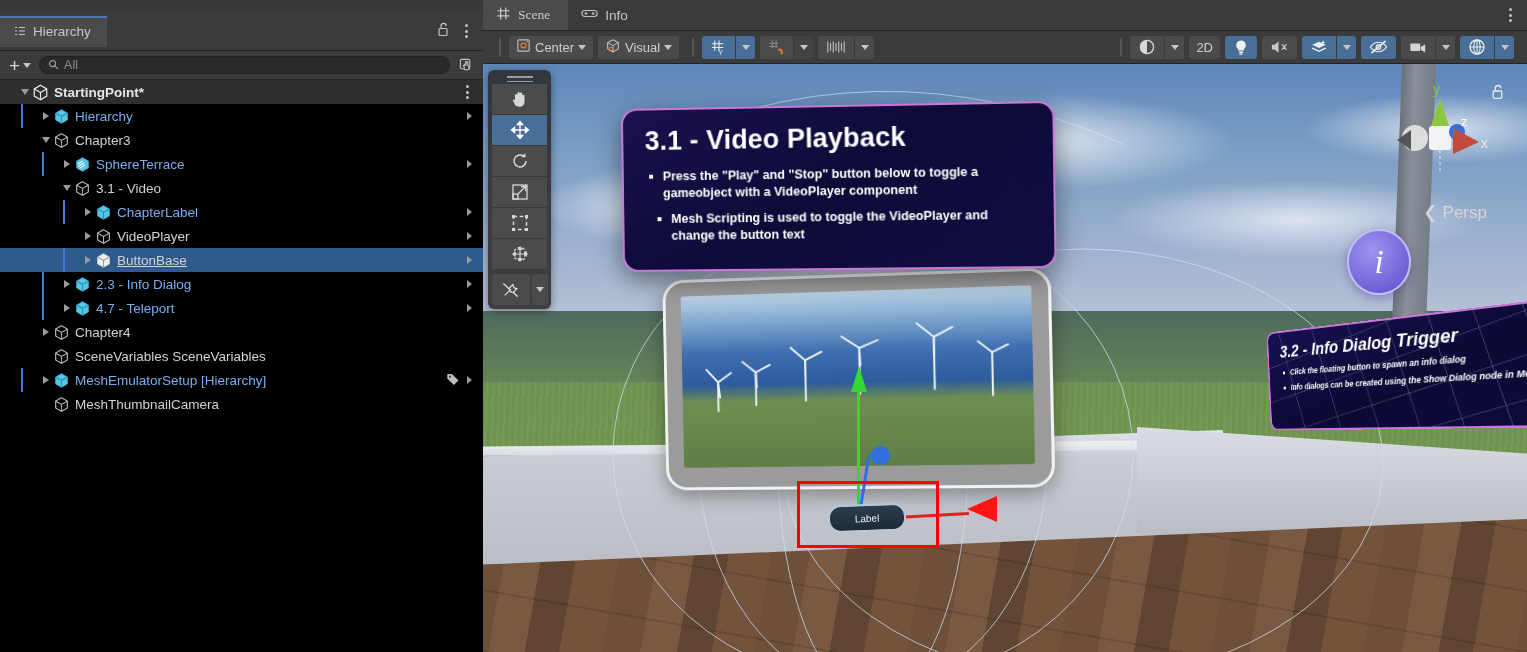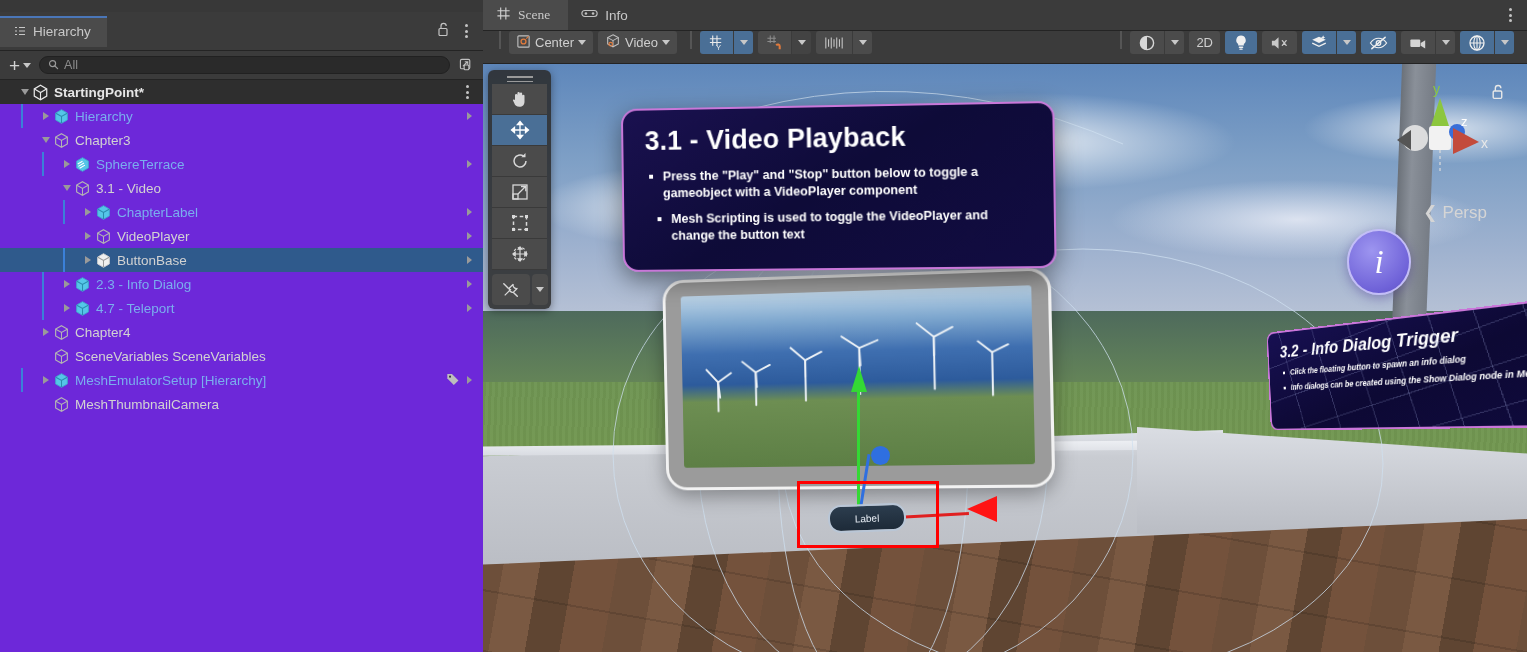--- a/index.html
+++ b/index.html
@@ -49,27 +49,27 @@
     border-radius: 9px; display: flex; align-items: center; padding: 0 8px; gap: 5px;
   }
   .search-wrap svg { flex: 0 0 auto; }
   .search-input {
     flex: 1; background: transparent; border: none; outline: none;
     color: #b8b8b8; font-size: 12.5px; font-family: "Liberation Sans", sans-serif;
   }
   .search-input::placeholder { color: #8c8c8c; }
   .link-btn { width: 20px; height: 18px; display: flex; align-items: center; justify-content: center; cursor: pointer; }
 
-  #tree { flex: 1; background: #6d28d9; overflow: hidden; position: relative; }
+  #tree { flex: 1; background: #000000; overflow: hidden; position: relative; }
   .row {
     position: relative; height: 24px; display: flex; align-items: center;
     font-size: 13.5px; color: #d2d2d2; white-space: nowrap; cursor: default;
   }
   .row.root { background: #2e2e2e; }
-  .row.selected { background: #2f5a8c; }
+  .row.selected { background: #2f5a8c; text-decoration: underline; }
   .row .guide {
     position: absolute; top: 0; bottom: 0; width: 2px; background: #3b80d8;
   }
   .twisty {
     width: 13px; height: 24px; display: flex; align-items: center; justify-content: center;
     flex: 0 0 13px; cursor: pointer;
   }
   .tri-r { width: 0; height: 0; border-top: 4.5px solid transparent; border-bottom: 4.5px solid transparent; border-left: 6px solid #9a9a9a; }
   .tri-d { width: 0; height: 0; border-left: 4.5px solid transparent; border-right: 4.5px solid transparent; border-top: 6px solid #9a9a9a; }
   .obj-icon { width: 19px; height: 19px; flex: 0 0 19px; display: flex; align-items: center; justify-content: center; margin-right: 4px; }
@@ -89,21 +89,21 @@
     border-bottom: 1px solid #242424; position: relative;
   }
   .s-tab {
     display: flex; align-items: center; gap: 7px; padding: 0 18px 0 13px;
     color: #c8c8c8; font-size: 13.5px;
   }
   .s-tab.active { background: #4b4b4b; font-family: Liberation Serif, serif; }
   .s-tab.active::before { content: ""; position: absolute; top: 0; height: 2px; background: #4a76b8; }
 
   .s-toolbar {
-    height: 33px; background: #3b3b3b; display: flex; align-items: flex-start;
+    height: 33px; background: #3b3b3b; display: flex; align-items: center;
     gap: 0; padding: 0 8px; border-bottom: 1px solid #242424;
   }
   .tb-sep { width: 2px; height: 18px; margin: 0 8px; border-left: 1px solid #555; border-right: 1px solid #555; }
   .tb-btn {
     height: 23px; background: #4b4b4b; border-radius: 3px; display: flex;
     align-items: center; gap: 4px; padding: 0 7px; color: #cfcfcf;
     font-size: 13px; cursor: pointer; margin-right: 5px;
   }
   .tb-btn.on { background: #4a6f96; }
   .tb-btn.icononly { padding: 0 8px; }
@@ -645,21 +645,21 @@
       </div>
 
       <div class="tb-btn">
         <span>
           <svg width="16" height="16" viewBox="0 0 18 18">
             <path d="M9 2l6 3.2v7L9 15.5 3 12.2v-7z" fill="none" stroke="#c0c0c0" stroke-width="1.2"></path>
             <path d="M3 5.2L9 8.5l6-3.3M9 8.5v7" fill="none" stroke="#c0c0c0" stroke-width="1.1"></path>
             <circle cx="6.4" cy="12.6" r="2" fill="none" stroke="#e07a3c" stroke-width="1.3"></circle>
           </svg>
         </span>
-        <span>Video</span>
+        <span>Visual</span>
         <span class="caret-d"></span>
       </div>
 
       <span class="tb-sep"></span>
 
       <div class="tb-split">
         <div class="tb-btn icononly on">
           <svg width="17" height="17" viewBox="0 0 18 18">
             <g stroke="#eaeaea" stroke-width="1.2">
               <path d="M5 1.5v11M9.5 1.5v11M2 5h12M2 9h12"></path>

